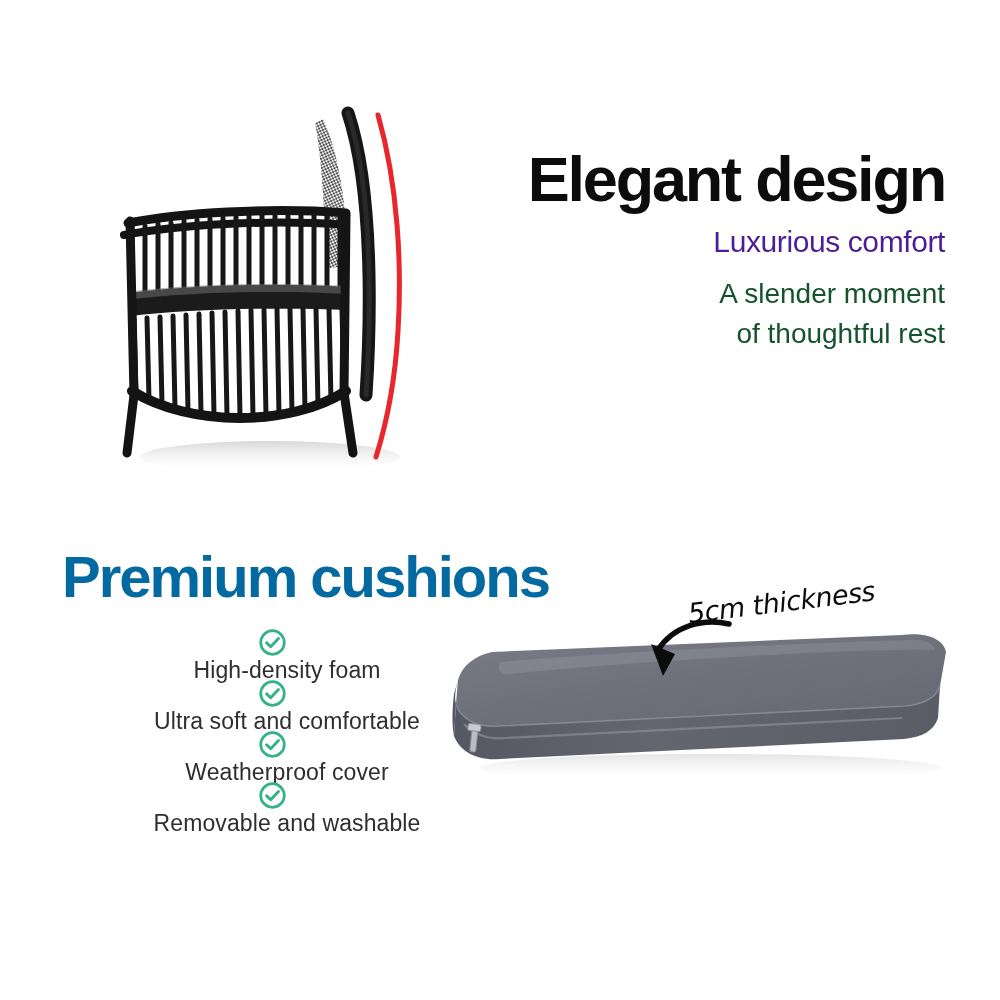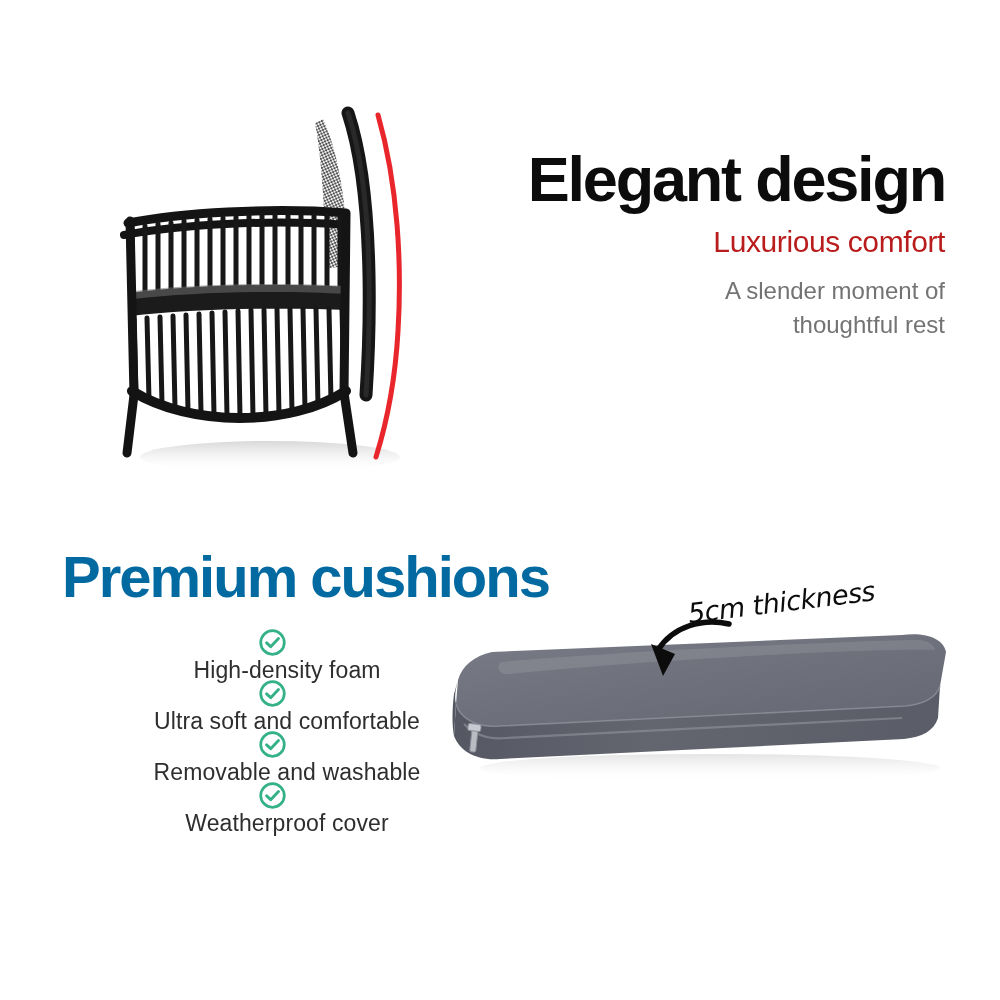--- a/index.html
+++ b/index.html
@@ -47,28 +47,28 @@
     line-height: 1.0;
     color: #0c0c0c;
     margin: 0;
     white-space: nowrap;
   }
   .hero-sub {
     font-size: 30px;
     font-weight: normal;
     letter-spacing: -0.4px;
     line-height: 1.2;
-    color: #b91c1c;
+    color: #4c1d95;
     margin: 13px 0 0 0;
   }
   .hero-body {
-    font-size: 24px;
+    font-size: 28px;
     font-weight: normal;
     line-height: 1.42;
-    color: #737373;
+    color: #14532d;
     margin: 14px 0 0 auto;
     width: 250px;
   }
 
   
   .feature-block {
     position: absolute;
     left: 62px;
     top: 548px;
     width: 420px;
@@ -261,29 +261,29 @@
           <path d="M9.5,16.4 L14,20.6 L22.6,11.6" fill="none" stroke="#35b18a" stroke-width="3.2" stroke-linecap="round" stroke-linejoin="round"></path>
         </svg>
         <span class="feature-text">Ultra soft and comfortable</span>
       </li>
 
       <li class="feature-item">
         <svg class="check-icon" viewBox="0 0 32 32">
           <circle cx="16" cy="16" r="13" fill="none" stroke="#35b18a" stroke-width="3"></circle>
           <path d="M9.5,16.4 L14,20.6 L22.6,11.6" fill="none" stroke="#35b18a" stroke-width="3.2" stroke-linecap="round" stroke-linejoin="round"></path>
         </svg>
-        <span class="feature-text">Removable and washable</span>
+        <span class="feature-text">Weatherproof cover</span>
       </li>
 
       <li class="feature-item">
         <svg class="check-icon" viewBox="0 0 32 32">
           <circle cx="16" cy="16" r="13" fill="none" stroke="#35b18a" stroke-width="3"></circle>
           <path d="M9.5,16.4 L14,20.6 L22.6,11.6" fill="none" stroke="#35b18a" stroke-width="3.2" stroke-linecap="round" stroke-linejoin="round"></path>
         </svg>
-        <span class="feature-text">Weatherproof cover</span>
+        <span class="feature-text">Removable and washable</span>
       </li>
 
     </ul>
   </div>
 
   <svg class="cushion-art" viewBox="0 0 520 230">
     <defs>
       <linearGradient id="cushTop" x1="0.1" y1="0" x2="0.9" y2="1">
         <stop offset="0%" stop-color="#787b85"></stop>
         <stop offset="45%" stop-color="#6f727c"></stop>

